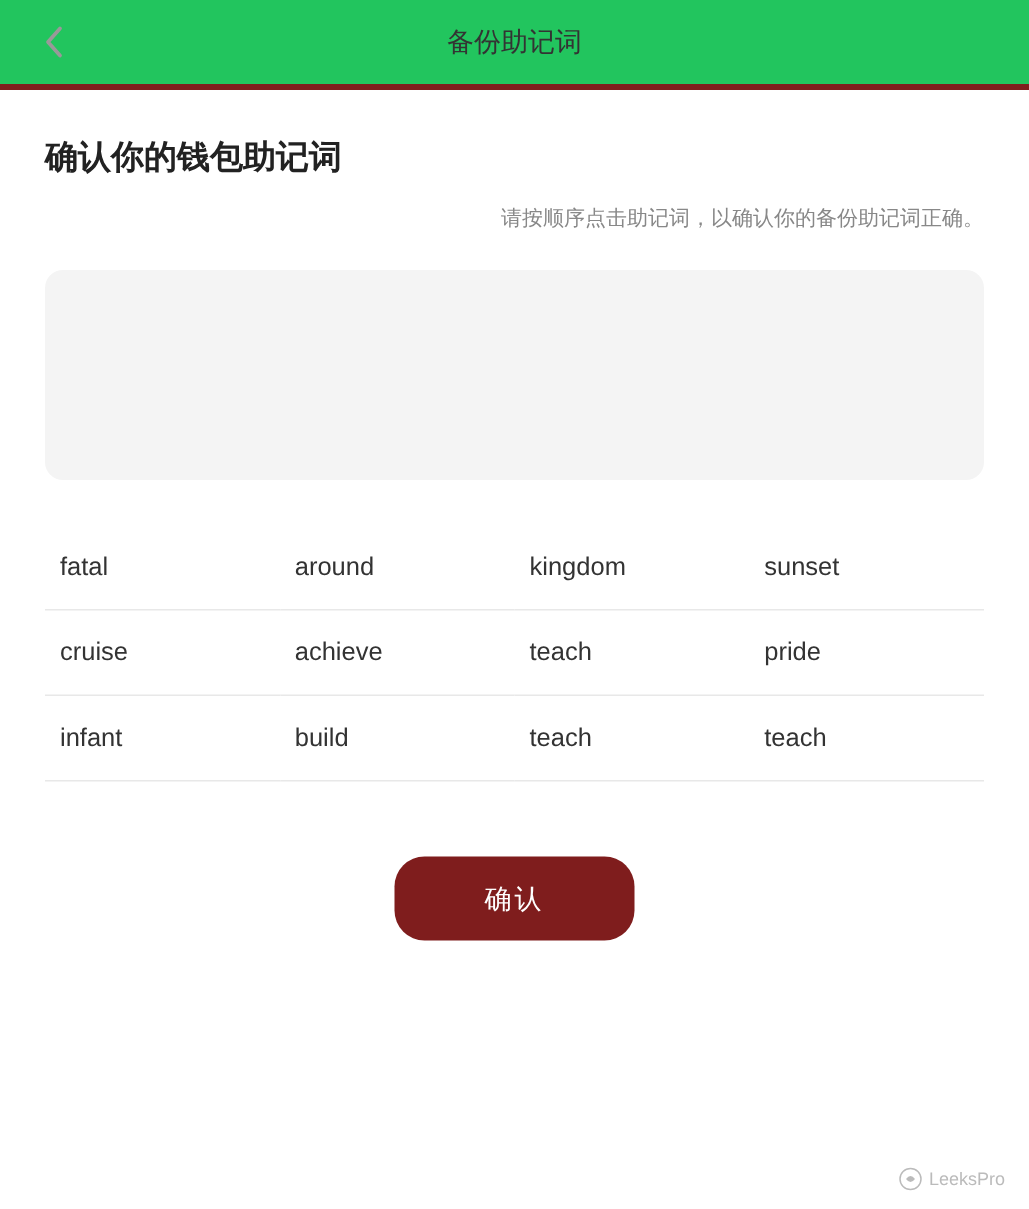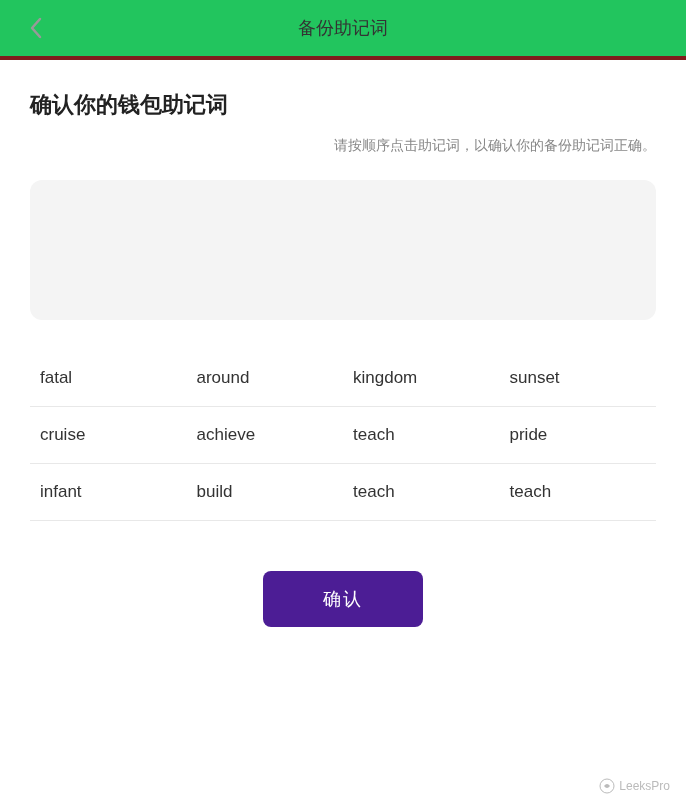--- a/index.html
+++ b/index.html
@@ -115,24 +115,24 @@
     }
 
     
     .confirm-btn-wrapper {
       display: flex;
       justify-content: center;
       padding-top: 10px;
     }
 
     .confirm-btn {
-      background: #4c1d95;
+      background: #7f1d1d;
       color: #fff;
       border: none;
-      border-radius: 8px;
+      border-radius: 20px;
       padding: 16px 60px;
       font-size: 18px;
       font-weight: 500;
       cursor: pointer;
       letter-spacing: 2px;
     }
 
     
     .watermark {
       position: absolute;

